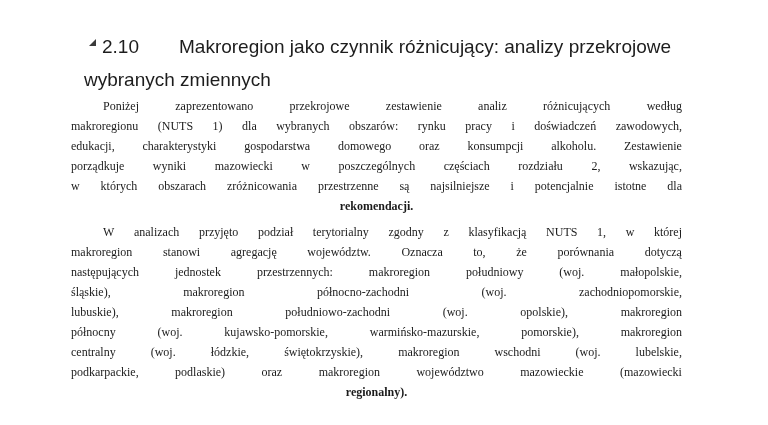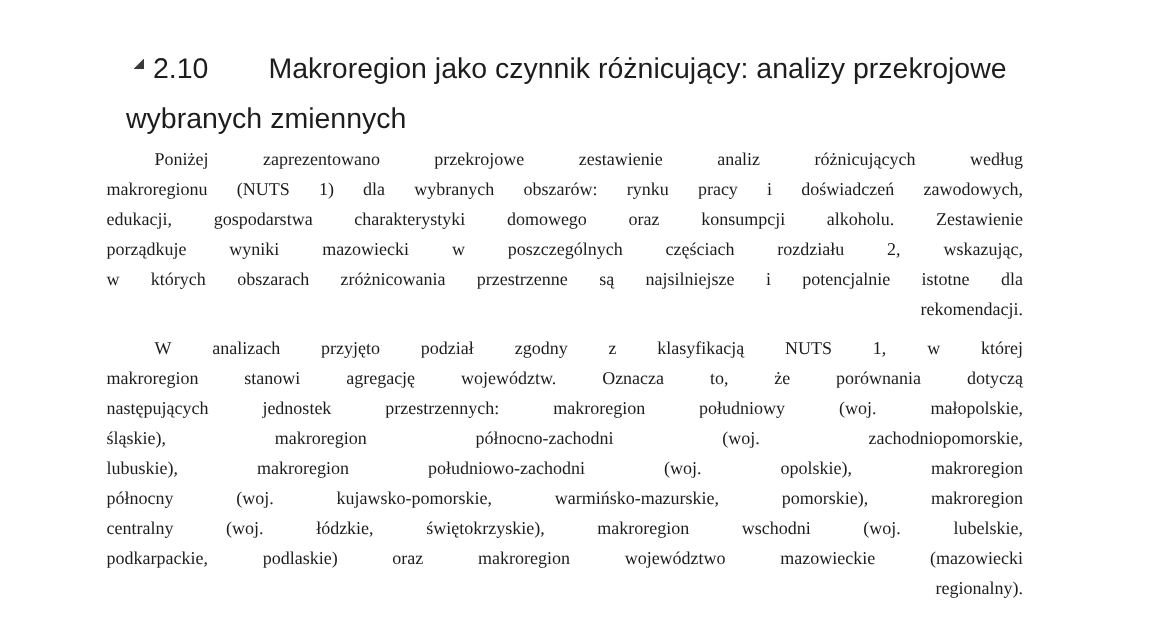--- a/index.html
+++ b/index.html
@@ -60,21 +60,22 @@
     display: flex;
     justify-content: space-between;
     height: 20px;
     line-height: 20px;
     white-space: nowrap;
   }
   .line .w { white-space: pre; }
   .line.indent { padding-left: 32px; }
   .line.last {
     display: block;
-    text-align: right;
+    text-align: center;
+    font-weight: bold;
   }
 </style>
 </head>
 <body>
 
 <div class="page">
 
   <div class="heading">
     <div class="h-line1">
       <span class="collapse-marker"></span>
@@ -103,22 +104,22 @@
           <span class="w">wybranych</span>
           <span class="w">obszarów:</span>
           <span class="w">rynku</span>
           <span class="w">pracy</span>
           <span class="w">i</span>
           <span class="w">doświadczeń</span>
           <span class="w">zawodowych,</span>
         </div>
         <div class="line">
           <span class="w">edukacji,</span>
+          <span class="w">charakterystyki</span>
           <span class="w">gospodarstwa</span>
-          <span class="w">charakterystyki</span>
           <span class="w">domowego</span>
           <span class="w">oraz</span>
           <span class="w">konsumpcji</span>
           <span class="w">alkoholu.</span>
           <span class="w">Zestawienie</span>
         </div>
         <div class="line">
           <span class="w">porządkuje</span>
           <span class="w">wyniki</span>
           <span class="w">mazowiecki</span>
@@ -143,20 +144,21 @@
           <span class="w">dla</span>
         </div>
         <div class="line last">rekomendacji.</div>
       </div>
     <div class="para">
         <div class="line indent">
           <span class="w">W</span>
           <span class="w">analizach</span>
           <span class="w">przyjęto</span>
           <span class="w">podział</span>
+          <span class="w">terytorialny</span>
           <span class="w">zgodny</span>
           <span class="w">z</span>
           <span class="w">klasyfikacją</span>
           <span class="w">NUTS</span>
           <span class="w">1,</span>
           <span class="w">w</span>
           <span class="w">której</span>
         </div>
         <div class="line">
           <span class="w">makroregion</span>

